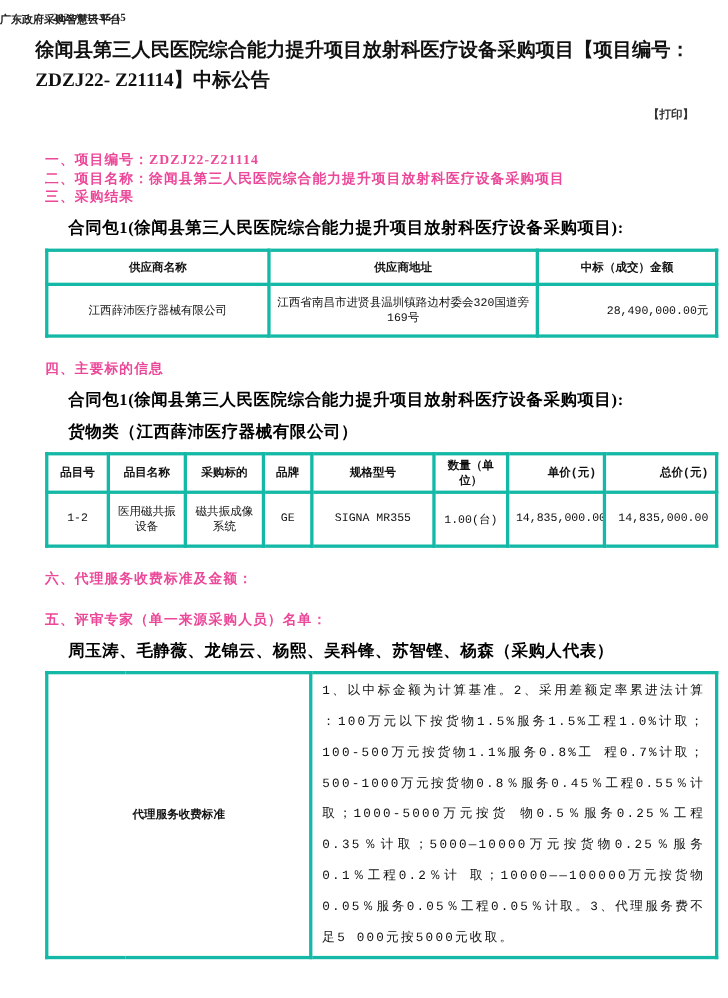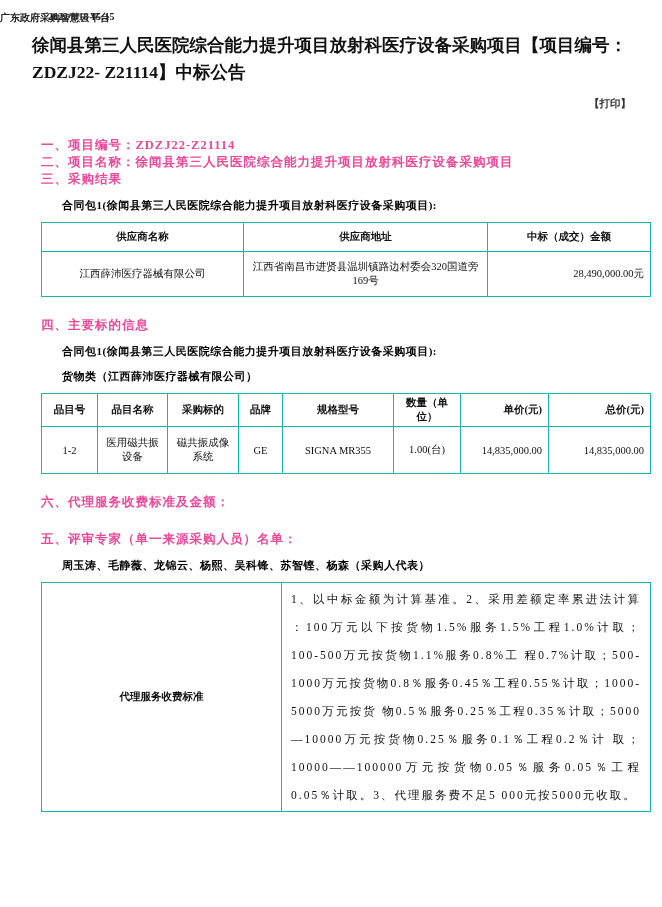--- a/index.html
+++ b/index.html
@@ -15,23 +15,23 @@
   .sitename{width:100%;text-align:left;}
   .title{margin:5px auto 0;width:598px;font-size:17.5px;font-weight:bold;line-height:1.55;color:#111;}
   .print-row{margin-top:11px;padding-right:31px;text-align:right;font-size:10.5px;}
   .print-link{color:#333;font-weight:bold;cursor:pointer;text-decoration:none;}
   .sec{margin-left:41px;margin-right:12px;}
   .sec-heading{font-size:12.5px;font-weight:bold;letter-spacing:1px;color:#ec4899;}
   .mt-s1{margin-top:26px;}
   .mt-s2{}
   .mt-s3{margin-top:20px;}
   .mt-sub{margin-top:10px;}
-  .sub-line{margin-left:21px;font-size:11px;font-weight:bold;letter-spacing:.5px;}
+  .sub-line{margin-left:21px;font-size:15px;font-weight:bold;letter-spacing:.5px;}
   table{border-collapse:collapse;margin:9px 0 0 41px;width:609px;table-layout:fixed;font-size:10.5px;color:#111;}
-  td,th{border:1px solid #14b8a6;padding:2px 6px;text-align:center;vertical-align:middle;overflow:hidden;}
+  td,th{border:3px solid #14b8a6;padding:2px 6px;text-align:center;vertical-align:middle;overflow:hidden;font-family:Liberation Mono, monospace;}
   th{font-weight:bold;}
   
   .t-supplier th{height:24px;}
   .t-supplier td{height:40px;}
   .t-supplier .col-amt{text-align:right;}
   
   .t-items th{height:26px;}
   .t-items td{height:42px;}
   .t-items .num{text-align:right;}
   

